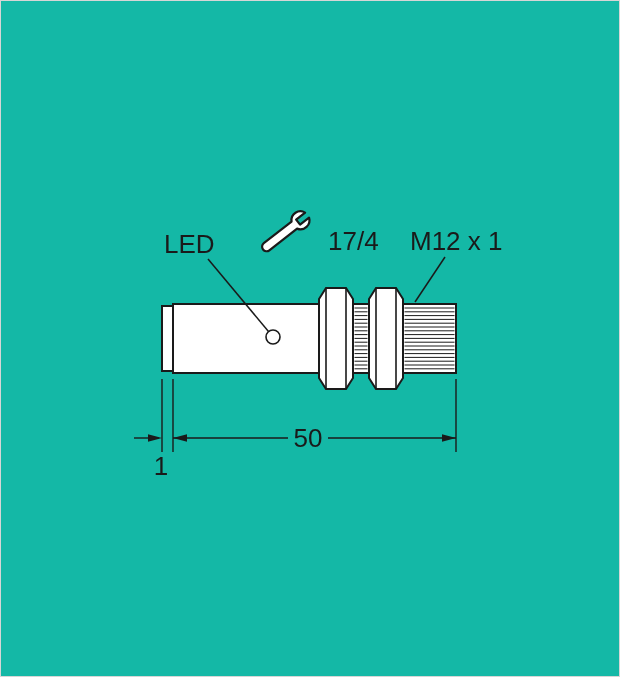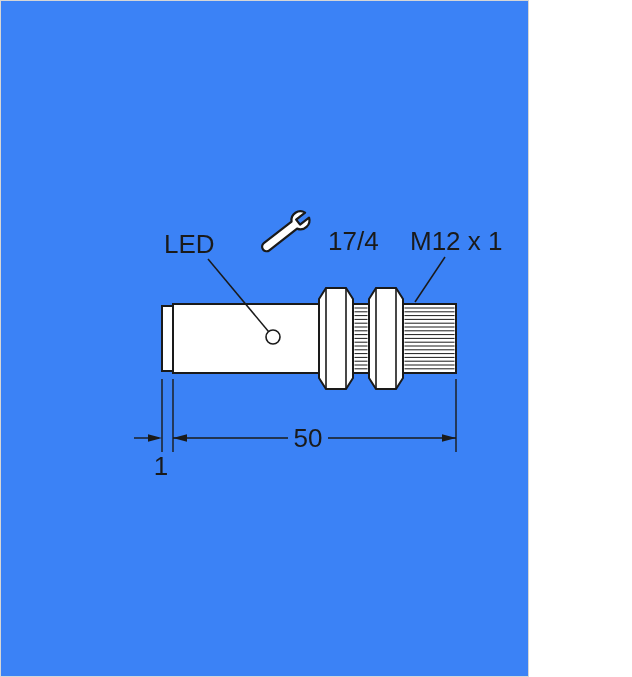--- a/index.html
+++ b/index.html
@@ -3,23 +3,23 @@
 <meta charset="utf-8">
 <style>
   html, body {
     margin: 0;
     padding: 0;
     background: #ffffff;
     font-family: "Liberation Sans", sans-serif;
   }
   .canvas {
     position: relative;
-    width: 529px;
+    width: 620px;
     height: 677px;
-    background: #3b82f6;
+    background: #14b8a6;
     border: 1px solid #d6d6d6;
     box-sizing: border-box;
     overflow: hidden;
   }
   svg.drawing {
     position: absolute;
     top: 0;
     left: 0;
     width: 632px;
     height: 677px;

